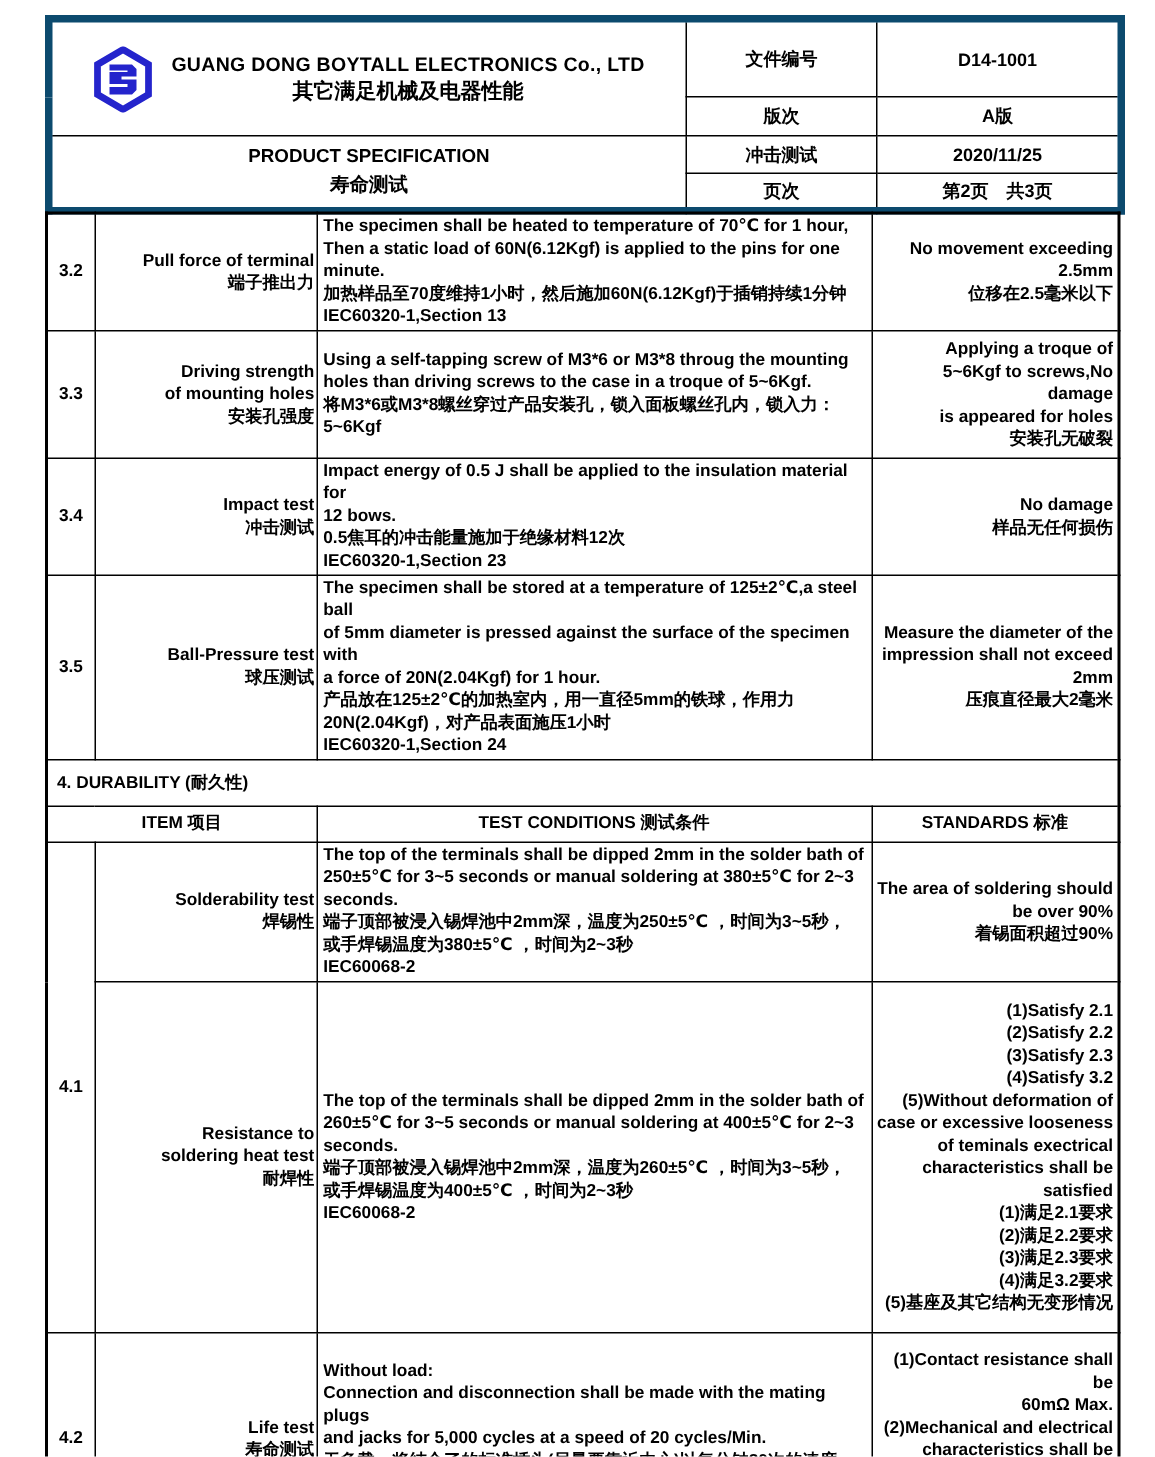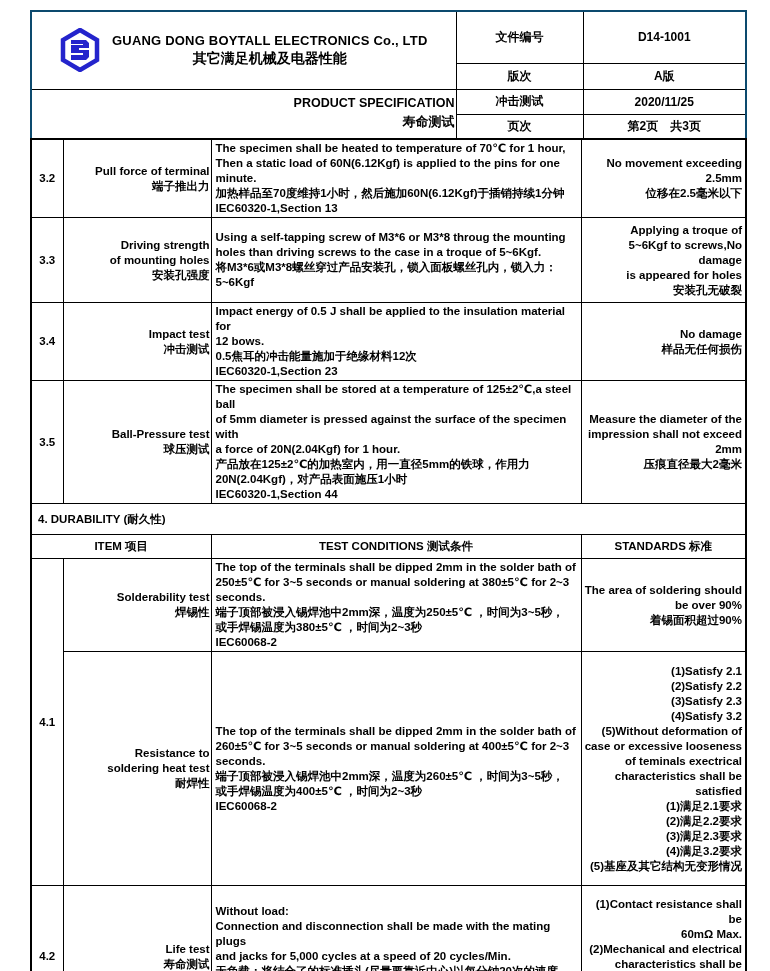--- a/index.html
+++ b/index.html
@@ -7,27 +7,27 @@
     width:770px;height:971px;
     font-family:"Liberation Sans","DejaVu Sans",sans-serif;
     color:#000;font-weight:bold;
     -webkit-font-smoothing:antialiased;
   }
   .doc{width:715px;margin:10px 0 0 30px;}
   table{border-collapse:collapse;table-layout:fixed;width:715px;}
   td{border:1px solid #000;overflow:hidden;}
 
   
-  table.hdr{border:2px solid #0c4a6e;}
+  table.hdr{border:5px solid #0c4a6e;}
   .company-cell{vertical-align:middle;}
   .company{display:flex;align-items:center;justify-content:center;gap:12px;}
   .company-names{text-align:center;}
   .company-en{font-size:13px;letter-spacing:.2px;}
   .company-cn{font-size:14px;margin-top:2px;}
-  .spec-cell{vertical-align:middle;text-align:right;}
+  .spec-cell{vertical-align:middle;text-align:center;}
   .spec-en{font-size:12.5px;}
   .spec-cn{font-size:13px;margin-top:3px;}
   .meta-label{font-size:12px;text-align:center;vertical-align:middle;}
   .meta-value{font-size:12px;text-align:center;vertical-align:middle;}
 
   
   table.main{margin-top:-2px;border:2px solid #000;}
   table.main td{font-size:11.5px;line-height:15px;vertical-align:middle;}
   td.num{text-align:center;font-size:12px;}
   td.item{text-align:right;white-space:pre-line;margin-left:34px;}
@@ -135,21 +135,21 @@
 
     <tr style="height:97px">
       <td class="num">3.5</td>
       <td class="item">Ball-Pressure test
 球压测试</td>
       <td class="cond">The specimen shall be stored at a temperature of 125±2℃,a steel ball
 of 5mm diameter is pressed against the surface of the specimen with
 a force of 20N(2.04Kgf) for 1 hour.
 产品放在125±2℃的加热室内，用一直径5mm的铁球，作用力
 20N(2.04Kgf)，对产品表面施压1小时
-IEC60320-1,Section 44</td>
+IEC60320-1,Section 24</td>
       <td class="std">Measure the diameter of the
 impression shall not exceed
 2mm
 压痕直径最大2毫米</td>
     </tr>
 
     <tr style="height:31px">
       <td class="sec-title" colspan="4">4. DURABILITY (耐久性)</td>
     </tr>
 

